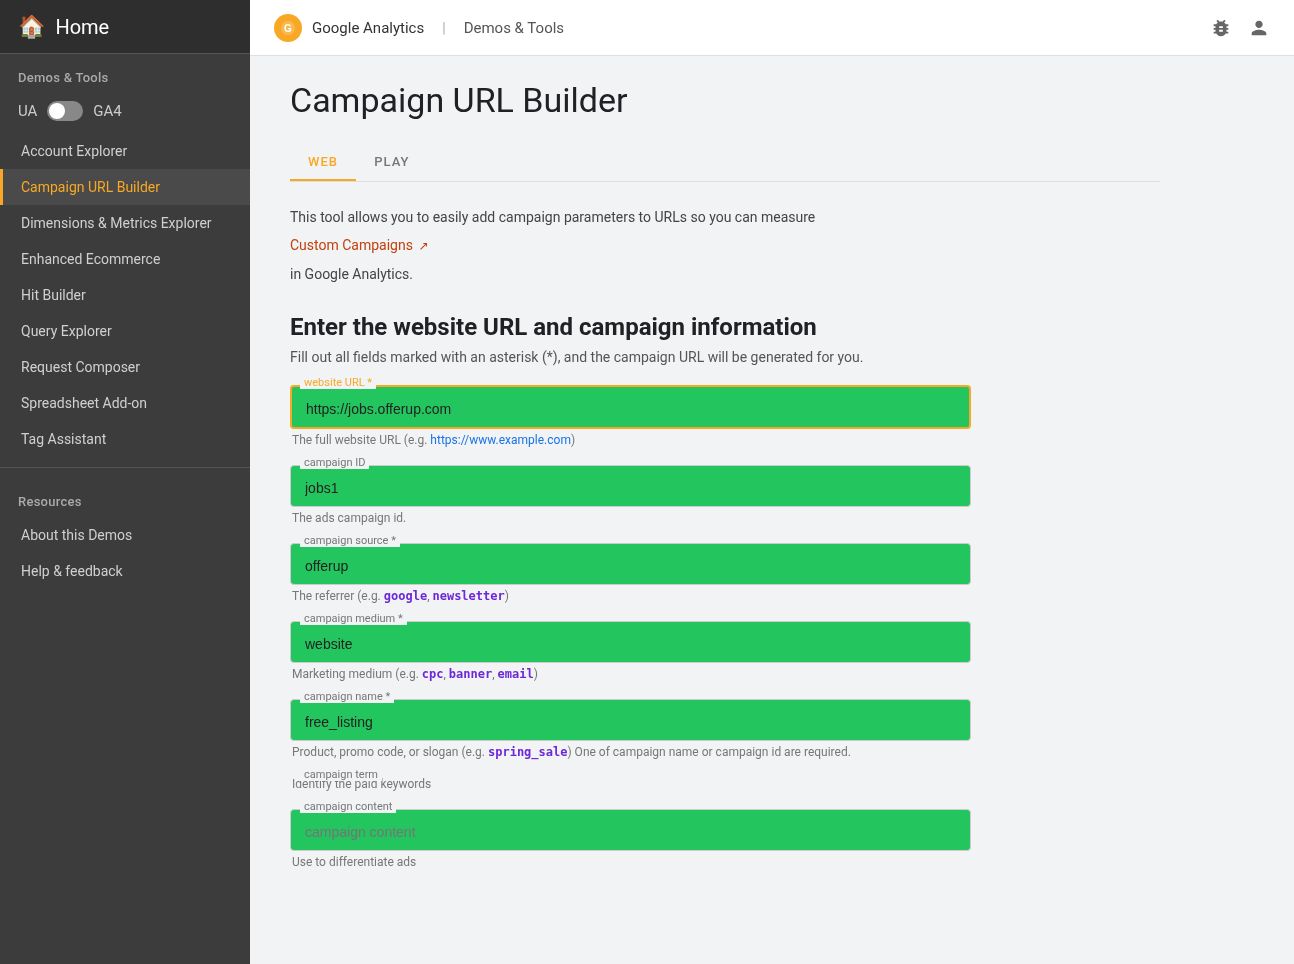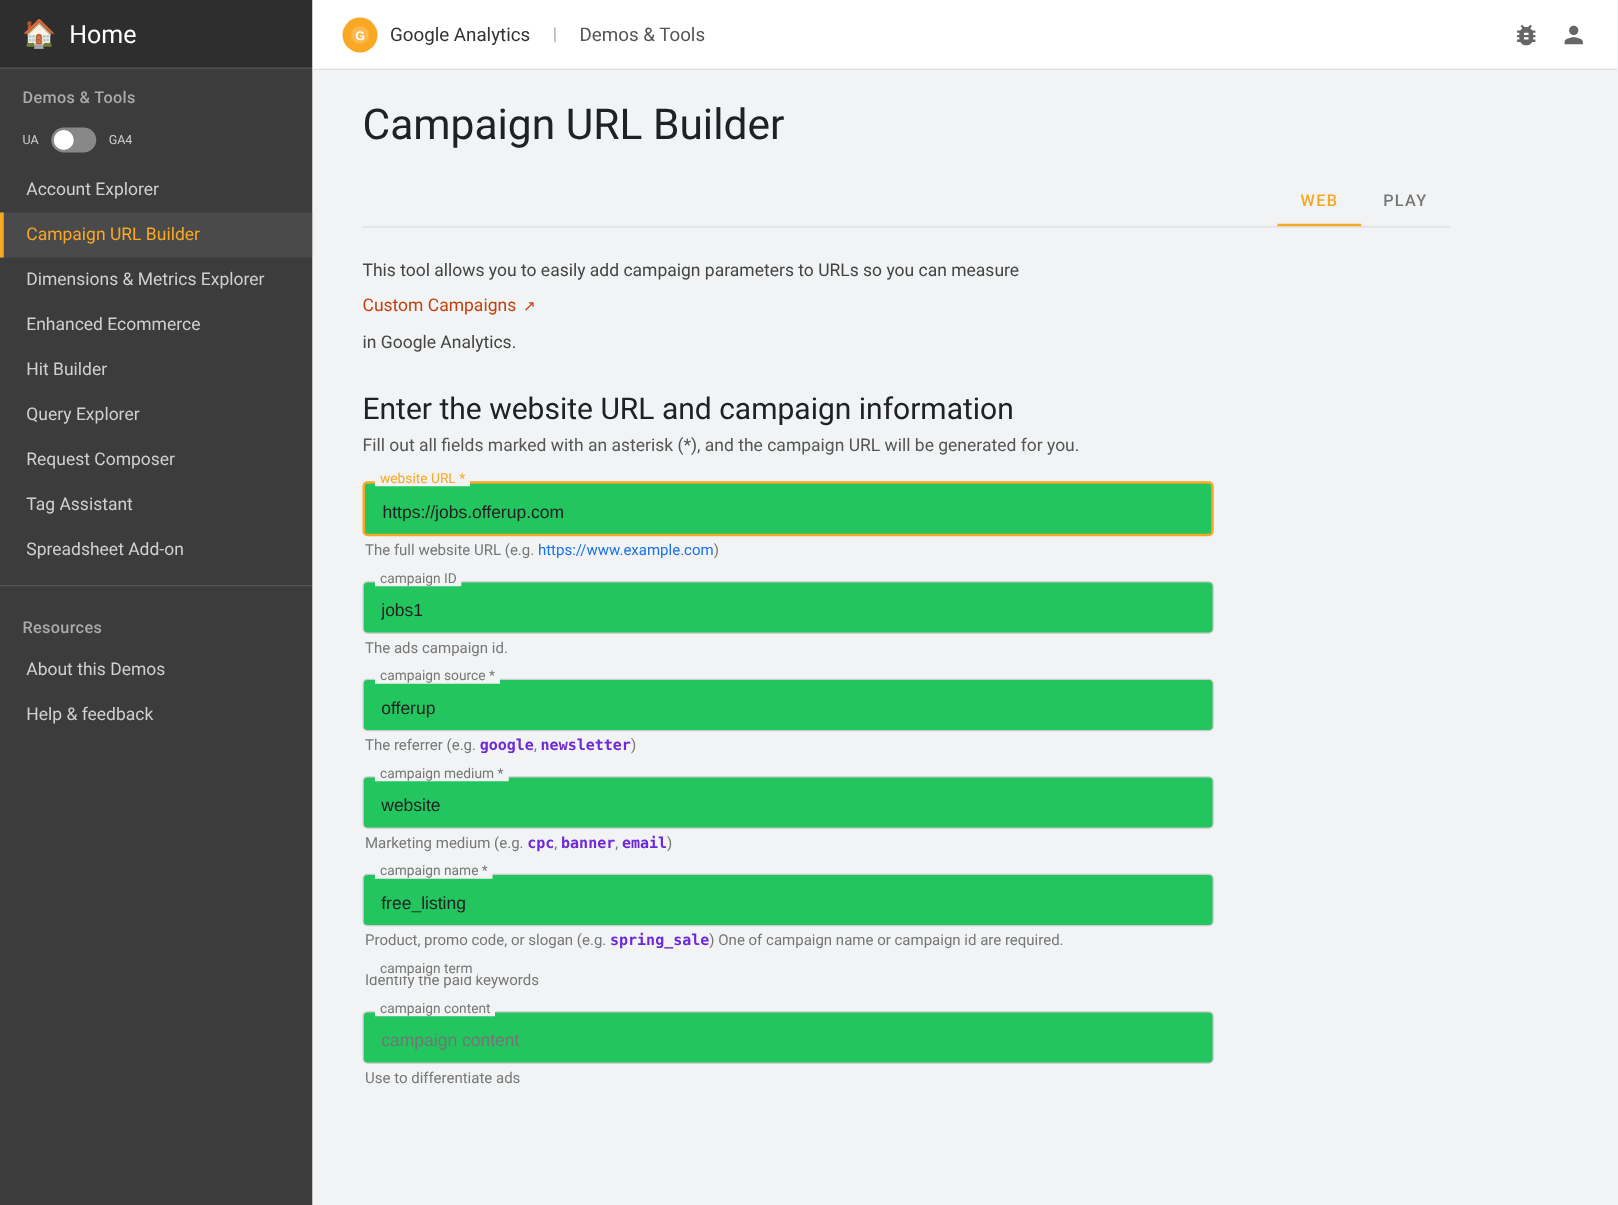--- a/index.html
+++ b/index.html
@@ -36,21 +36,21 @@
       color: #aaa;
       font-weight: 500;
       letter-spacing: 0.02em;
     }
     .sidebar-toggle-row {
       display: flex;
       align-items: center;
       gap: 10px;
       padding: 8px 18px 12px 18px;
       color: #ccc;
-      font-size: 10px;
+      font-size: 15px;
     }
     .toggle-switch {
       width: 36px;
       height: 20px;
       background: #888;
       border-radius: 10px;
       position: relative;
       cursor: pointer;
     }
     .toggle-knob {
@@ -148,21 +148,20 @@
     .page-title {
       font-size: 34px;
       font-weight: 400;
       color: #202124;
       margin-bottom: 24px;
     }
     .tabs {
       display: flex;
       border-bottom: 1px solid #ddd;
       margin-bottom: 24px;
-      justify-content: flex-end;
     }
     .tab {
       padding: 10px 18px;
       cursor: pointer;
       font-size: 13px;
       font-weight: 500;
       color: #777;
       border-bottom: 2px solid transparent;
       letter-spacing: 0.08em;
       text-transform: uppercase;
@@ -183,21 +182,21 @@
       text-decoration: none;
       cursor: pointer;
     }
     .ext-icon {
       font-size: 12px;
       margin-left: 2px;
     }
 
     .section-heading {
       font-size: 24px;
-      font-weight: 400;
+      font-weight: 700;
       color: #202124;
       margin: 28px 0 8px 0;
     }
     .section-sub {
       font-size: 14px;
       color: #555;
       margin-bottom: 20px;
     }
 
     .field-group {
@@ -271,22 +270,22 @@
     <span>GA4</span>
   </div>
 
   <div class="sidebar-item">Account Explorer</div>
   <div class="sidebar-item active">Campaign URL Builder</div>
   <div class="sidebar-item">Dimensions &amp; Metrics Explorer</div>
   <div class="sidebar-item">Enhanced Ecommerce</div>
   <div class="sidebar-item">Hit Builder</div>
   <div class="sidebar-item">Query Explorer</div>
   <div class="sidebar-item">Request Composer</div>
+  <div class="sidebar-item">Spreadsheet Add-on</div>
   <div class="sidebar-item">Tag Assistant</div>
-  <div class="sidebar-item">Spreadsheet Add-on</div>
 
   <hr class="sidebar-divider">
 
   <div class="sidebar-section-label">Resources</div>
   <div class="sidebar-item">About this Demos</div>
   <div class="sidebar-item">Help &amp; feedback</div>
 </nav>
 
 <div class="main">
 

